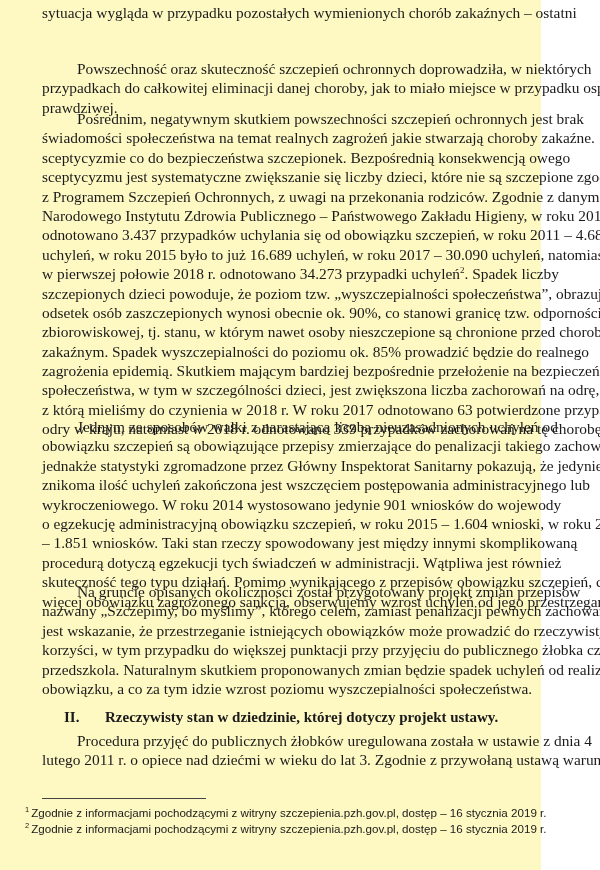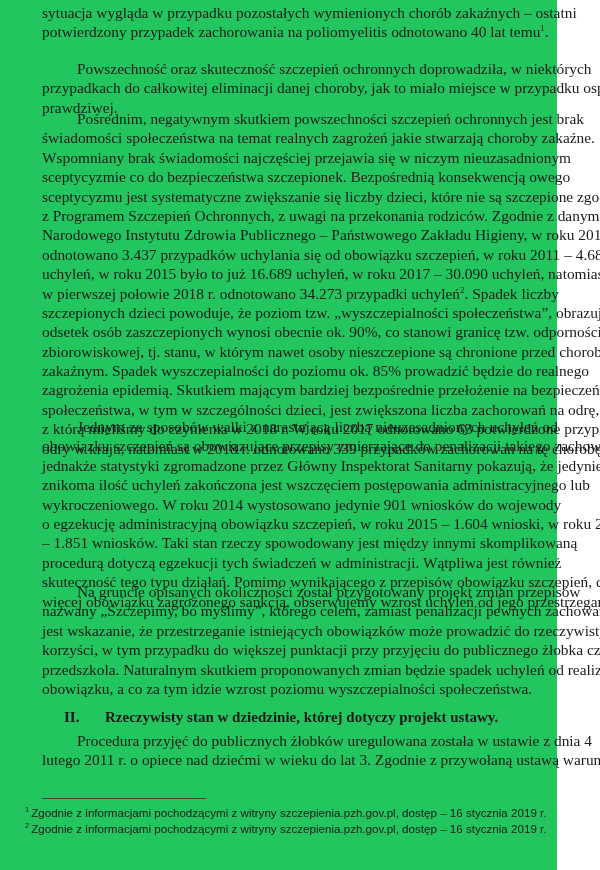--- a/index.html
+++ b/index.html
@@ -1,21 +1,20 @@
 <!DOCTYPE html>
 <html><head>
 <meta charset="utf-8">
 <style>
   html, body { margin: 0; padding: 0; background: #ffffff; }
   body { width: 600px; height: 870px; position: relative; overflow: hidden; }
   .page {
     position: absolute; left: 0; top: 0; width: 541px; height: 870px;
-    background: #22c55e; color: #1a1a1a;
+    background: #fef9c3; color: #1a1a1a;
     font-family: "Liberation Serif", "DejaVu Serif", serif;
-    padding-left: 16px;
   }
   .col { position: absolute; left: 42px; width: 516px; }
   .para { position: absolute; left: 0; width: 516px; }
   .line {
     display: block; height: 19.4px; line-height: 19.4px;
     font-size: 15.4px; white-space: nowrap; overflow: visible;
     text-align: justify; text-align-last: justify;
   }
   .line.last { text-align-last: left; }
   .line.indent { padding-left: 35px; width: 481px; }
@@ -34,31 +33,29 @@
   }
   .footnote sup { font-size: 7.5px; vertical-align: 5px; margin-right: 2px; }
 </style>
 </head>
 <body>
 
 <div class="page">
   <div class="col" id="body">
       <div class="para" style="top: 3px;">
         <span class="line">sytuacja wygląda w przypadku pozostałych wymienionych chorób zakaźnych – ostatni</span>
-        <span class="line last">potwierdzony przypadek zachorowania na poliomyelitis odnotowano 40 lat temu<sup>1</sup>.</span>
       </div>
       <div class="para" style="top: 45px; margin-top: 14px;">
         <span class="line indent">Powszechność oraz skuteczność szczepień ochronnych doprowadziła, w niektórych</span>
         <span class="line">przypadkach do całkowitej eliminacji danej choroby, jak to miało miejsce w przypadku ospy</span>
         <span class="line last">prawdziwej.</span>
       </div>
       <div class="para" style="top: 109px;">
         <span class="line indent">Pośrednim, negatywnym skutkiem powszechności szczepień ochronnych jest brak</span>
         <span class="line">świadomości społeczeństwa na temat realnych zagrożeń jakie stwarzają choroby zakaźne.</span>
-        <span class="line">Wspomniany brak świadomości najczęściej przejawia się w niczym nieuzasadnionym</span>
         <span class="line">sceptycyzmie co do bezpieczeństwa szczepionek. Bezpośrednią konsekwencją owego</span>
         <span class="line">sceptycyzmu jest systematyczne zwiększanie się liczby dzieci, które nie są szczepione zgodnie</span>
         <span class="line">z Programem Szczepień Ochronnych, z uwagi na przekonania rodziców. Zgodnie z danymi</span>
         <span class="line">Narodowego Instytutu Zdrowia Publicznego – Państwowego Zakładu Higieny, w roku 2010</span>
         <span class="line">odnotowano 3.437 przypadków uchylania się od obowiązku szczepień, w roku 2011 – 4.689</span>
         <span class="line">uchyleń, w roku 2015 było to już 16.689 uchyleń, w roku 2017 – 30.090 uchyleń, natomiast</span>
         <span class="line">w pierwszej połowie 2018 r. odnotowano 34.273 przypadki uchyleń<sup>2</sup>. Spadek liczby</span>
         <span class="line">szczepionych dzieci powoduje, że poziom tzw. „wyszczepialności społeczeństwa”, obrazujący</span>
         <span class="line">odsetek osób zaszczepionych wynosi obecnie ok. 90%, co stanowi granicę tzw. odporności</span>
         <span class="line">zbiorowiskowej, tj. stanu, w którym nawet osoby nieszczepione są chronione przed chorobami</span>

